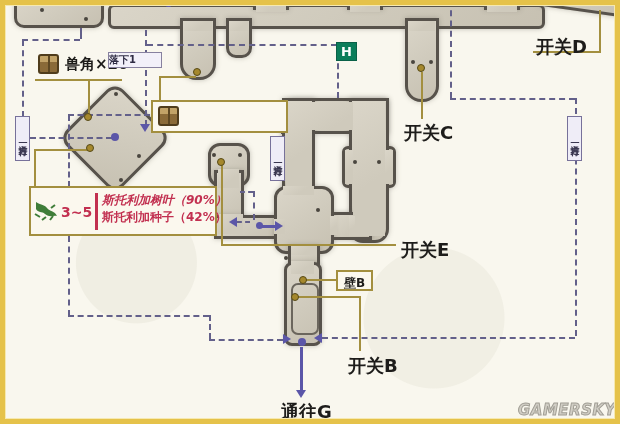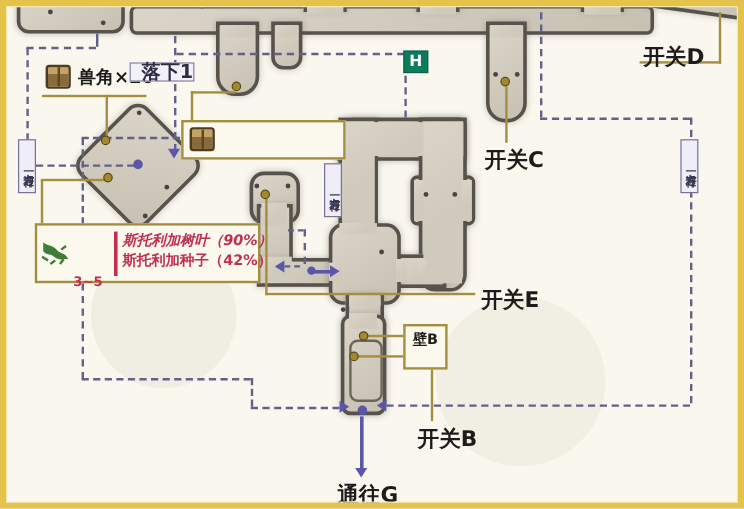--- a/index.html
+++ b/index.html
@@ -25,21 +25,21 @@
   .arr{position:absolute;width:0;height:0;z-index:4;}
   .arr.down{border-left:5px solid transparent;border-right:5px solid transparent;border-top:8px solid #5b56a8;}
   .arr.left{border-top:5px solid transparent;border-bottom:5px solid transparent;border-right:8px solid #5b56a8;}
   .arr.right{border-top:5px solid transparent;border-bottom:5px solid transparent;border-left:8px solid #5b56a8;}
   .solid-v{position:absolute;width:3px;background:#5b56a8;z-index:3;}
   .solid-h{position:absolute;height:3px;background:#5b56a8;z-index:3;}
   .lbl{position:absolute;color:#1d1c1a;font-weight:bold;font-size:18px;z-index:5;white-space:nowrap;}
   .big{font-size:15px;}
   .box{position:absolute;background:#fbf8ee;border:2px solid #a38f3f;box-sizing:border-box;z-index:5;}
   .smallbox{position:absolute;background:#f2f0f9;border:1px solid #87819f;box-sizing:border-box;
-    z-index:5;color:#2f2c44;font-size:16px;font-weight:bold;text-align:right;}
+    z-index:5;color:#2f2c44;font-size:10px;font-weight:bold;text-align:left;}
   .vlabel{position:absolute;background:#efedf7;border:1px solid #77719a;box-sizing:border-box;z-index:5;
     writing-mode:vertical-rl;text-orientation:upright;font-size:9px;font-weight:bold;color:#3a3750;
     letter-spacing:1px;display:flex;align-items:center;justify-content:center;}
   .red{color:#c23050;}
   .chest{position:absolute;width:21px;height:20px;border:2px solid #4f3c1c;border-radius:3px;
     background:linear-gradient(180deg,#c2a368 0 38%,#8a6a38 38% 100%);box-sizing:border-box;z-index:6;}
   .chest::after{content:"";position:absolute;left:45%;top:0;width:2px;height:100%;background:#5d4722;}
   .hmark{position:absolute;width:19px;height:17px;background:#0b7d5a;color:#fff;font-weight:bold;
     font-size:13px;text-align:center;line-height:17px;z-index:5;box-shadow:0 0 0 1px #0a6148;}
   .pit{position:absolute;border:2px solid #6b665d;border-radius:7px;background:transparent;z-index:2;}
@@ -176,37 +176,38 @@
   </div>
 
   <div class="box" style="left:151px;top:100px;width:137px;height:33px;"></div>
   <div class="chest" style="left:158px;top:106px;"></div>
 
   <div class="box" style="left:29px;top:186px;width:188px;height:50px;"></div>
   <svg style="position:absolute;left:33px;top:199px;z-index:6;" width="27" height="25" viewBox="0 0 27 25">
     <path d="M3 3 C9 7 11 5 14 9 C17 13 21 11 24 17 C20 16 17 19 12 15 C9 12 5 14 3 10 Z" fill="#3f7d38"></path>
     <path d="M2 15 l5 3 M9 21 l4 -3 M17 21 l3 -4 M22 6 l-4 3" stroke="#3f7d38" stroke-width="2" fill="none"></path>
   </svg>
-  <div class="lbl red" style="left:61px;top:204px;font-size:11px;margin-top:24px;">3~5</div>
+  <div class="lbl red" style="left:61px;top:204px;font-size:14px;">3~5</div>
   <div style="position:absolute;left:95px;top:193px;width:3px;height:37px;background:#c23050;z-index:6;"></div>
   <div class="lbl red" style="left:102px;top:192px;font-size:12px;font-style:italic;">斯托利加树叶（90%）</div>
   <div class="lbl red" style="left:102px;top:209px;font-size:12px;">斯托利加种子（42%）</div>
 
   <div class="vlabel" style="left:15px;top:116px;width:15px;height:45px;">一方通行</div>
   <div class="vlabel" style="left:270px;top:136px;width:15px;height:45px;">一方通行</div>
   <div class="vlabel" style="left:567px;top:116px;width:15px;height:45px;">一方通行</div>
 
   <div class="hmark" style="left:337px;top:43px;">H</div>
 
   <div class="lbl" style="left:404px;top:121px;">开关C</div>
   <div class="lbl" style="left:536px;top:35px;">开关D</div>
   <div class="lbl" style="left:401px;top:238px;">开关E</div>
   <div class="lbl" style="left:348px;top:354px;">开关B</div>
 
-  <div class="box" style="left:336px;top:270px;width:37px;height:38px;text-align:center;">
+  <div class="box" style="left:336px;top:270px;width:37px;height:21px;text-align:center;">
     <span class="lbl" style="position:static;font-size:12px;line-height:17px;">壁B</span>
   </div>
 
   <div class="lbl" style="left:281px;top:400px;">通往G</div>
 
+  <div id="wm">GAMERSKY</div>
 
   <div id="frame"></div>
 </div>
 
 </body></html>

